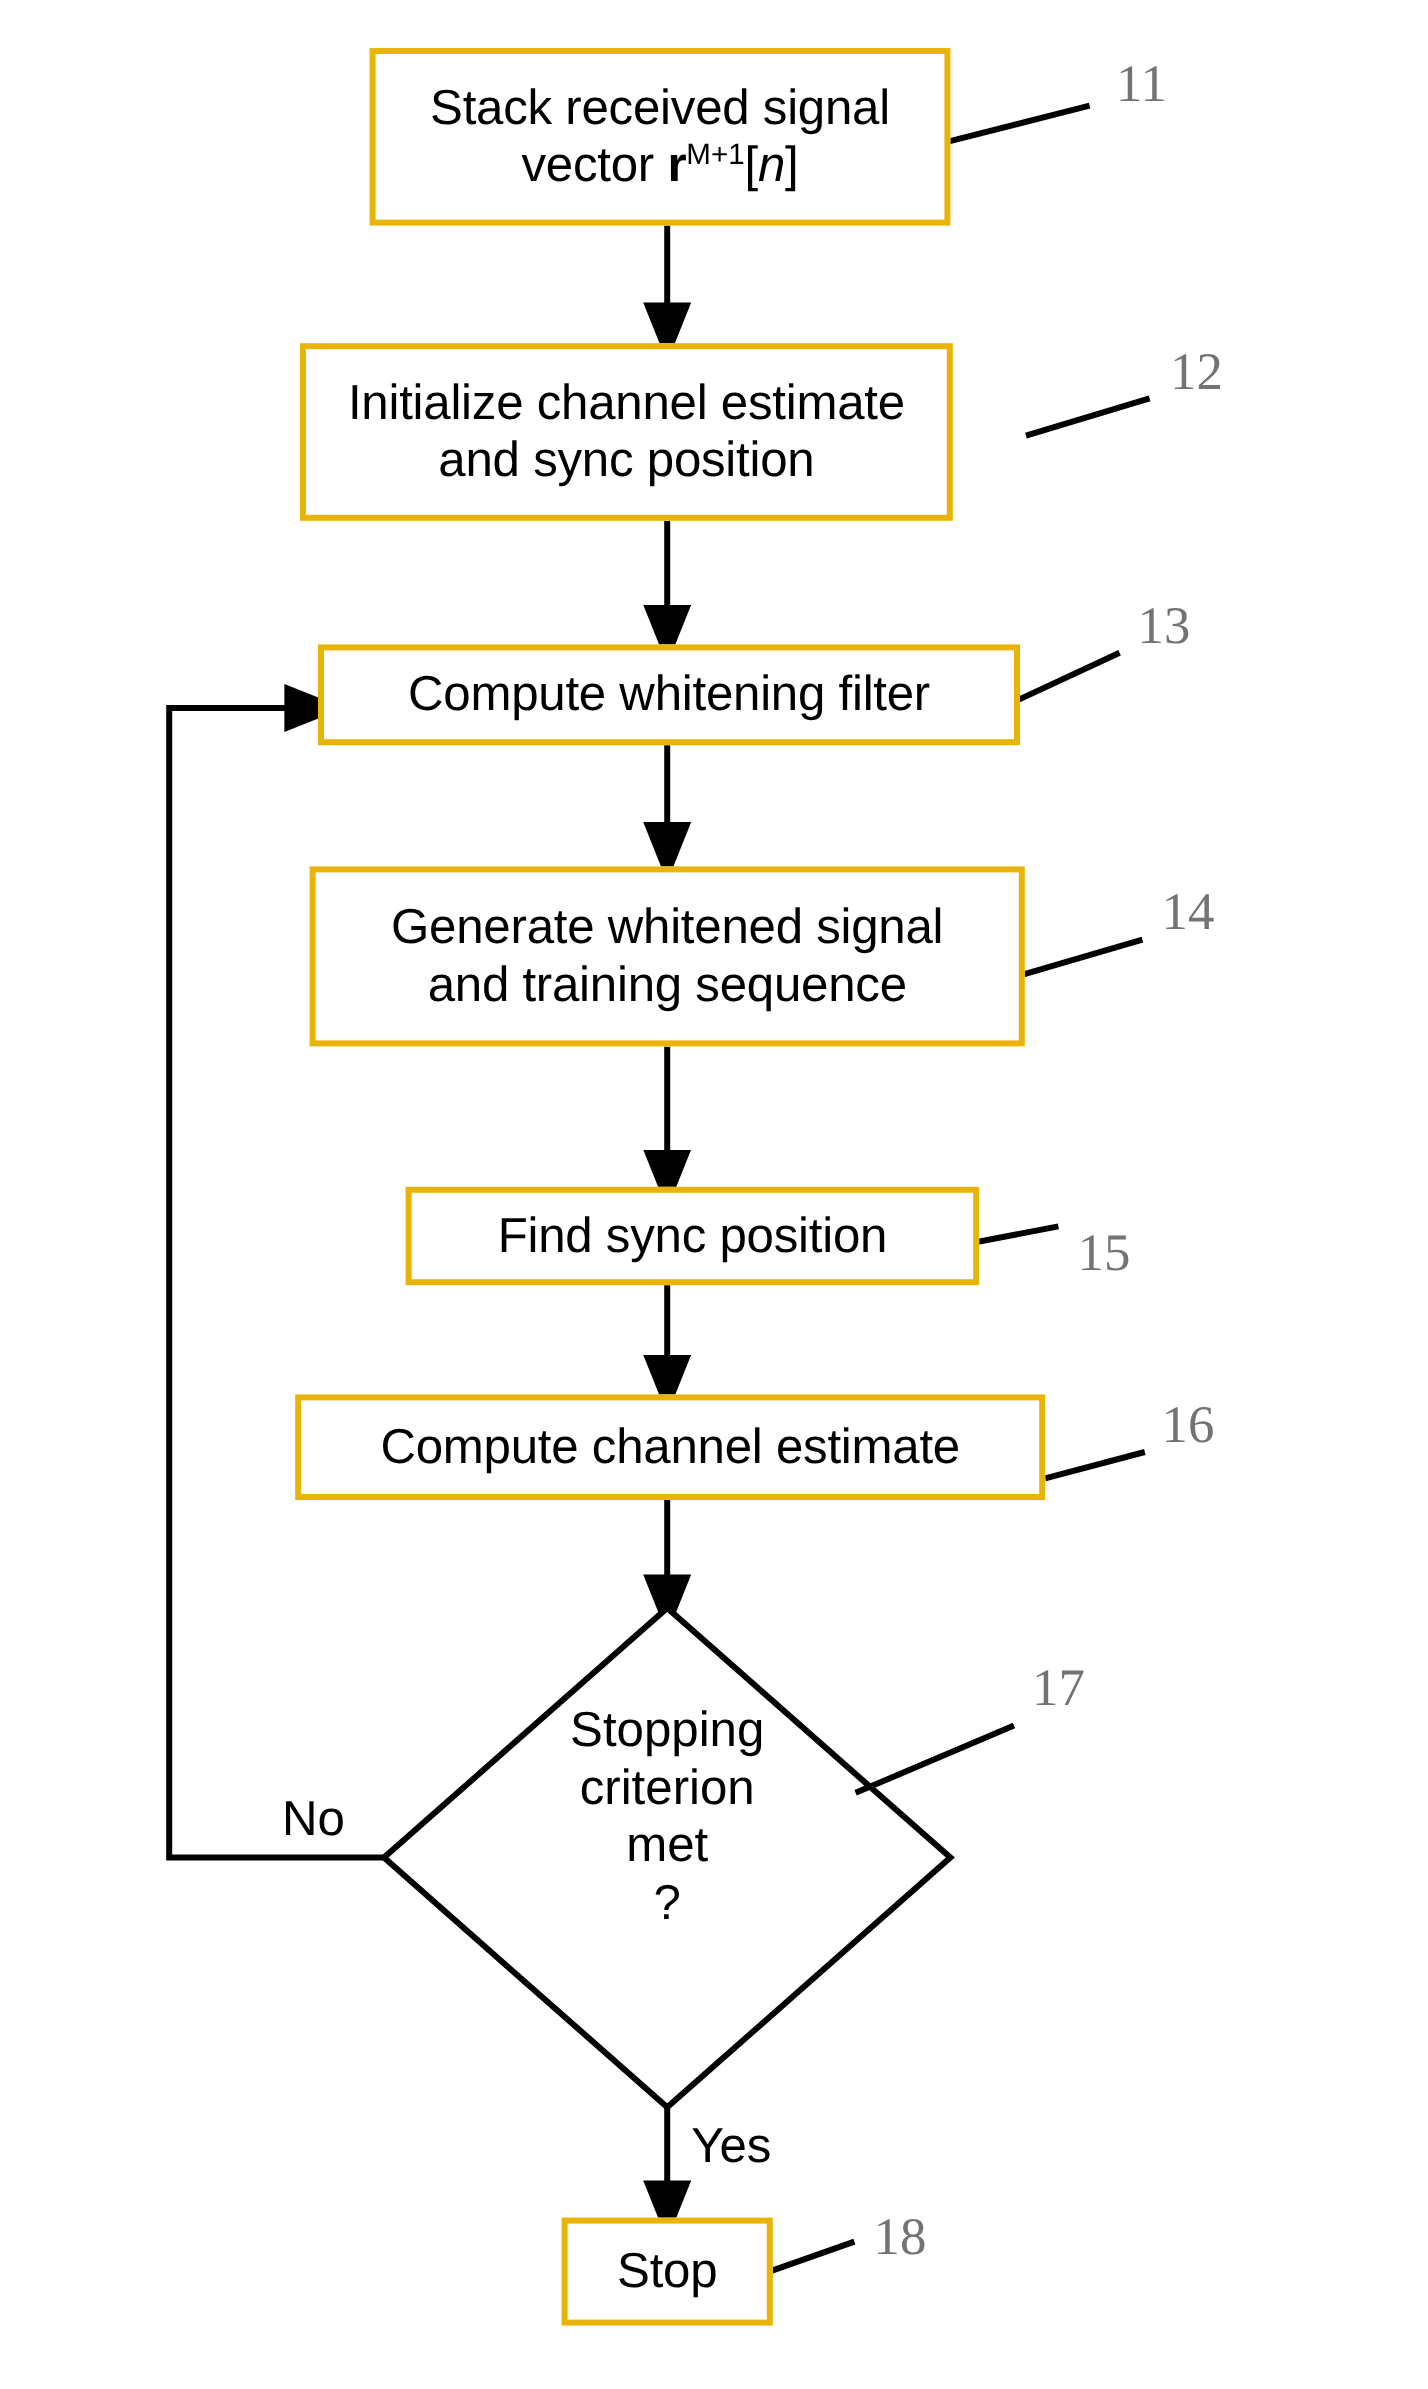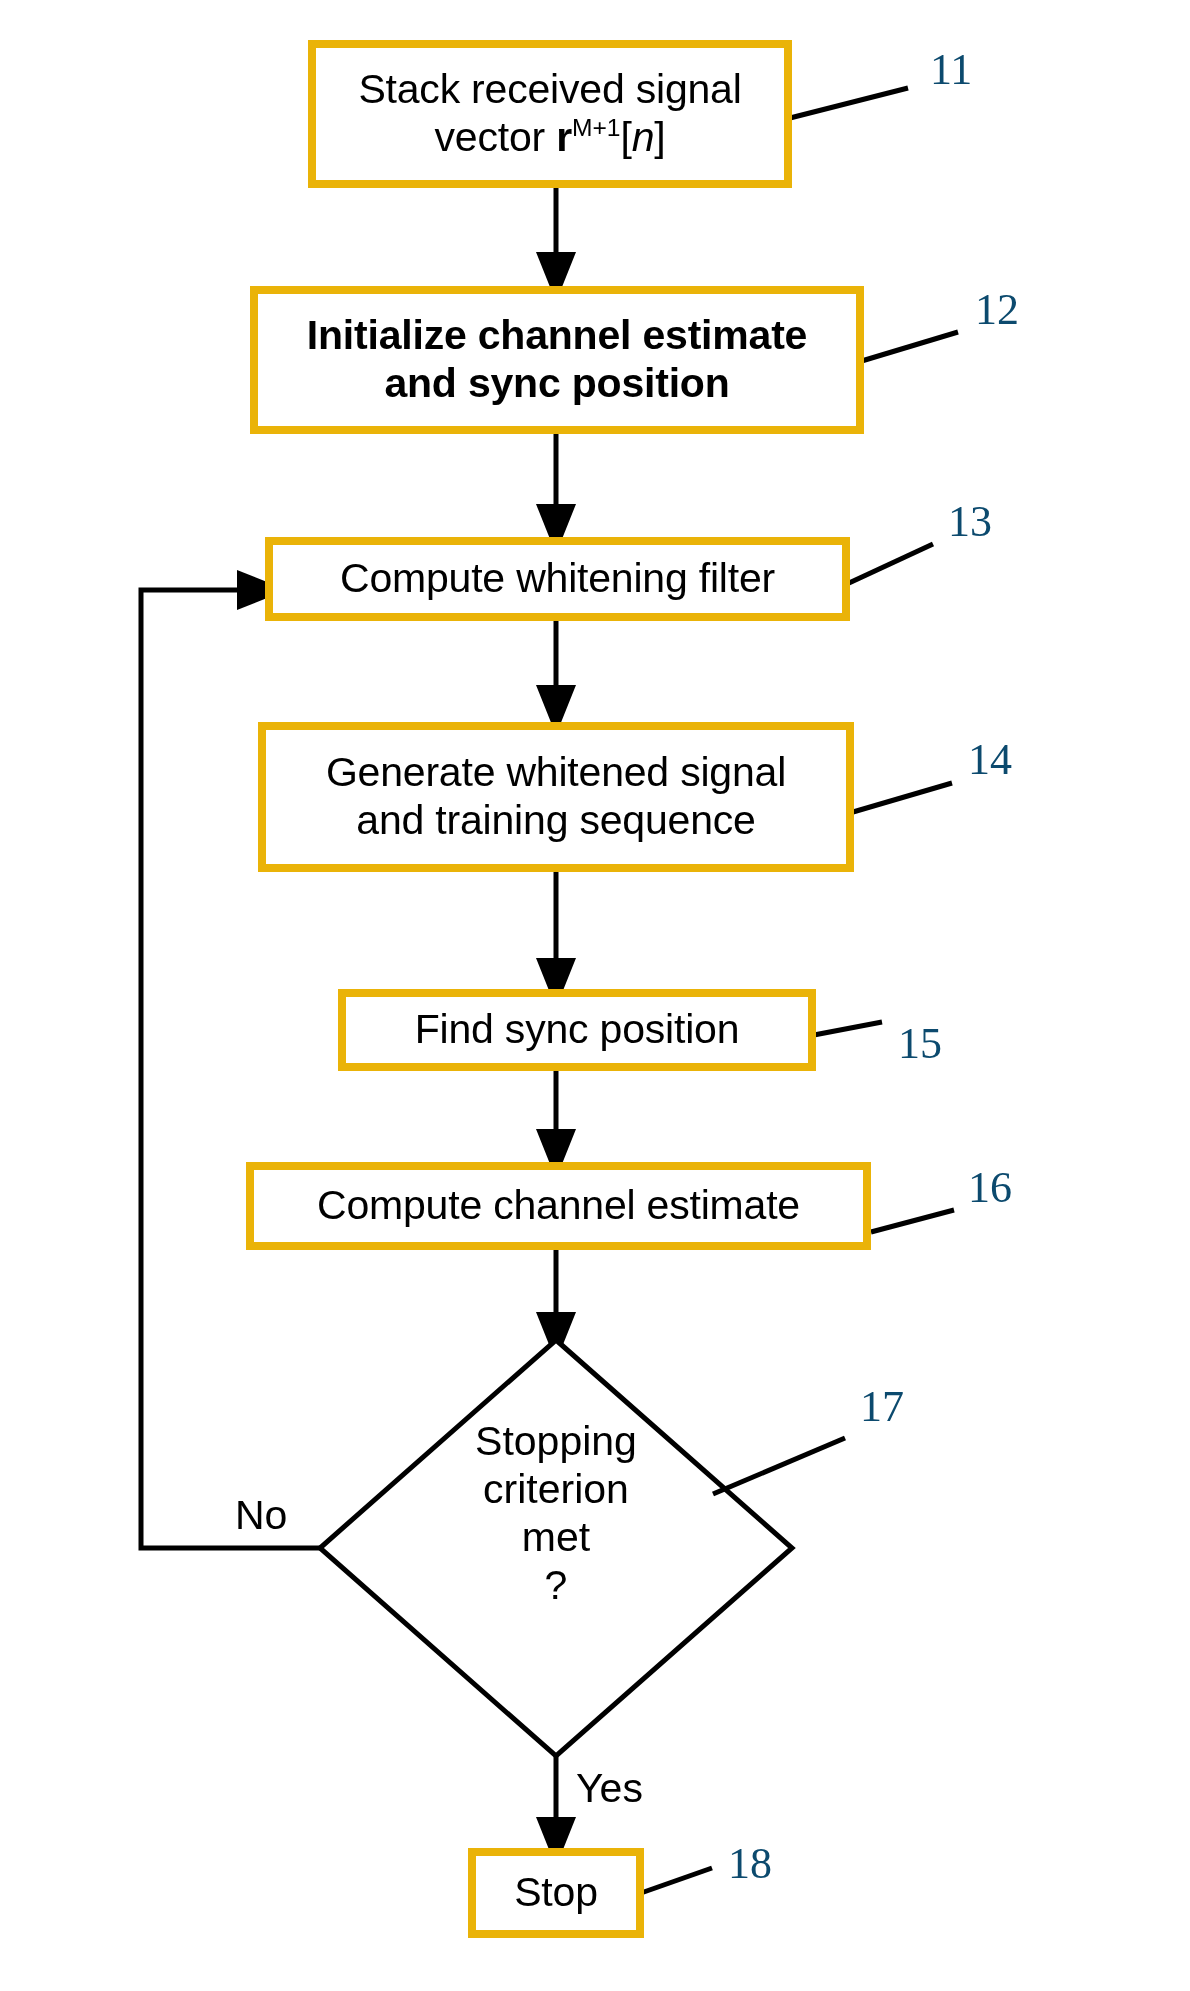--- a/index.html
+++ b/index.html
@@ -22,21 +22,21 @@
   #flow-svg {
     position: absolute;
     left: 0;
     top: 0;
     width: 1190px;
     height: 1991px;
   }
   .node-box {
     position: absolute;
     box-sizing: border-box;
-    border: 8px solid #eab308;
+    border: 5px solid #eab308;
     background: #fff;
     display: flex;
     align-items: center;
     justify-content: center;
     text-align: center;
     line-height: 1.16;
     font-size: 41px;
     letter-spacing: -0.2px;
     padding: 2px 6px;
   }
@@ -47,21 +47,21 @@
     text-align: center;
     font-size: 41px;
     line-height: 1.17;
     white-space: nowrap;
   }
   .ref-num {
     position: absolute;
     font-family: "Liberation Serif", serif;
     font-size: 44px;
     line-height: 1;
-    color: #0c4a6e;
+    color: #737373;
   }
   .edge-label {
     position: absolute;
     font-size: 41px;
     line-height: 1;
     white-space: nowrap;
   }
   sup.vexp {
     font-size: 0.60em;
     vertical-align: super;
@@ -112,21 +112,21 @@
   </svg>
 
   <div class="node-box" style="left:308px; top:40px; width:484px; height:148px;">
     <span class="txt">
       <span class="ln">Stack received signal</span>
       <span class="ln"><span>vector </span><span class="bold-r">r</span><sup class="vexp">M+1</sup><span>[</span><span class="ital-n">n</span><span>]</span></span>
     </span>
   </div>
   <div class="ref-num" style="left:930px; top:48px;">11</div>
 
-  <div class="node-box" style="left:250px; top:286px; width:614px; height:148px;font-weight:bold;">
+  <div class="node-box" style="left:250px; top:286px; width:544px; height:148px;">
     <span class="txt">
       <span class="ln">Initialize channel estimate</span>
       <span class="ln">and sync position</span>
     </span>
   </div>
   <div class="ref-num" style="left:975px; top:288px;">12</div>
 
   <div class="node-box" style="left:265px; top:537px; width:585px; height:84px;">
     <span class="txt">
       <span class="ln">Compute whitening filter</span>

